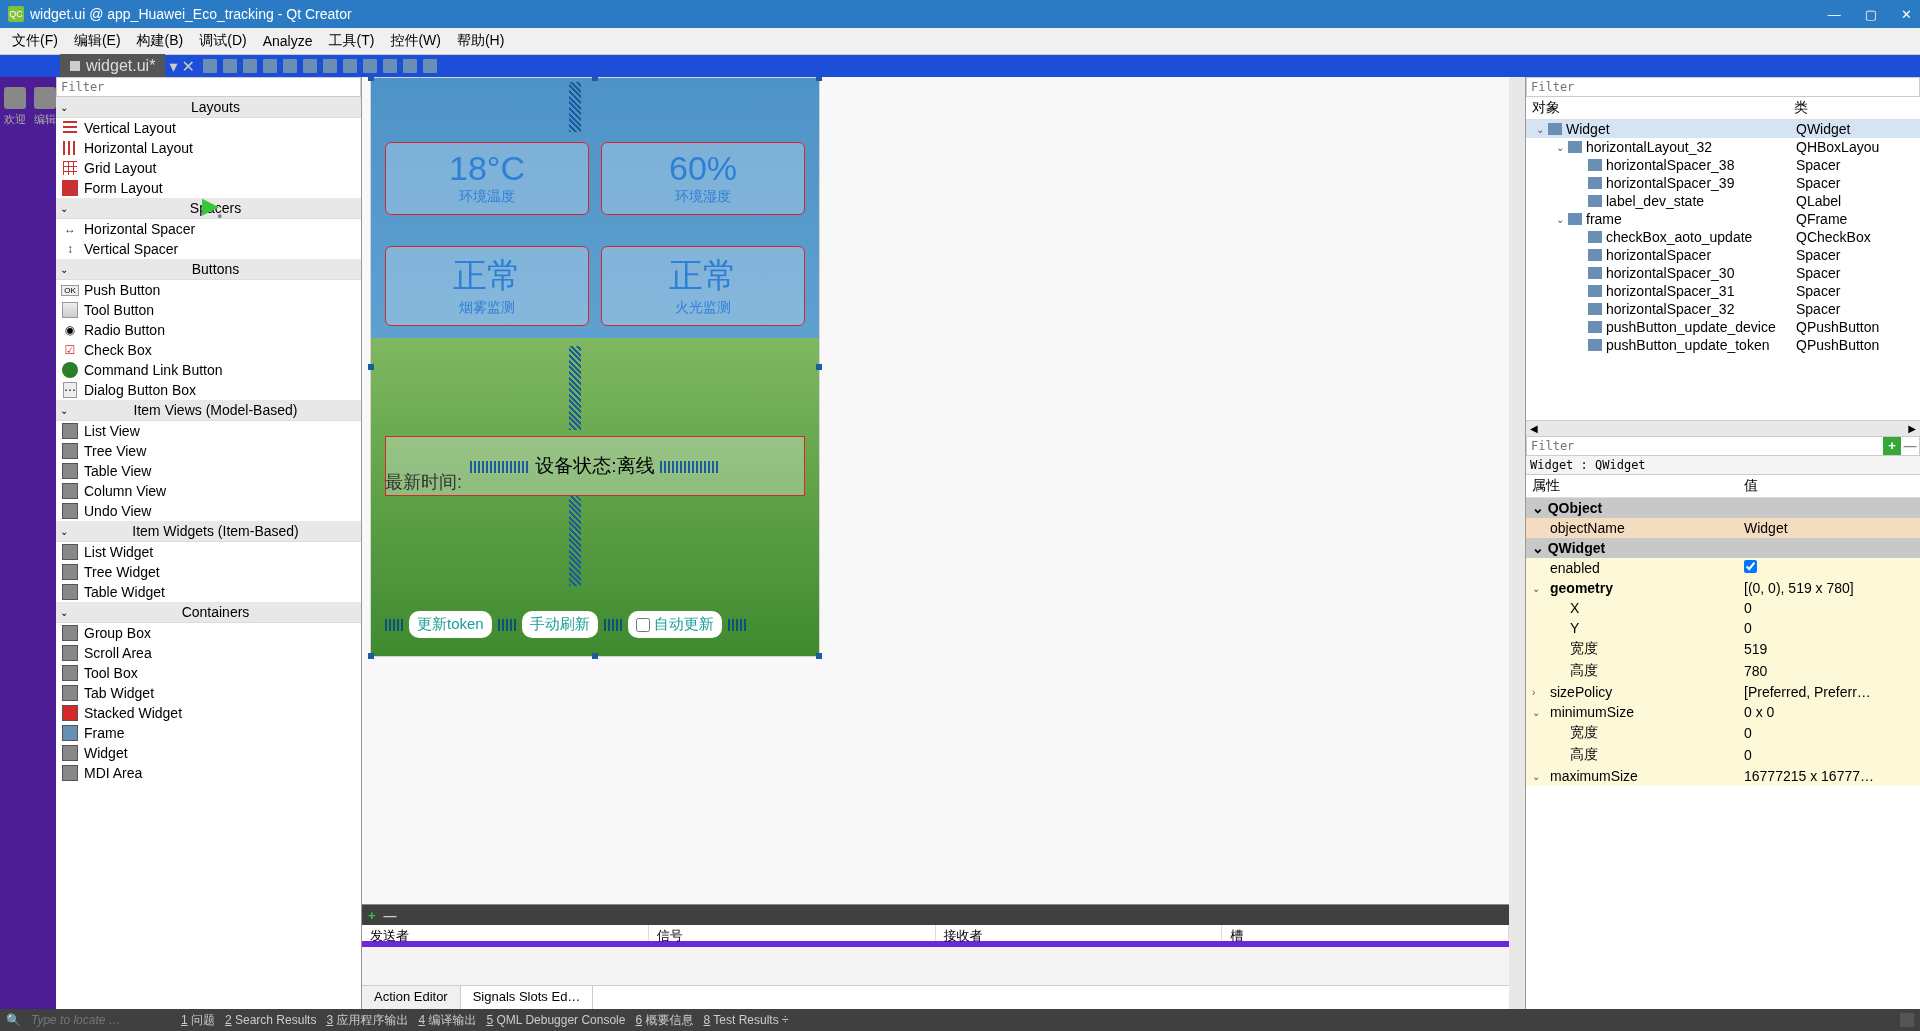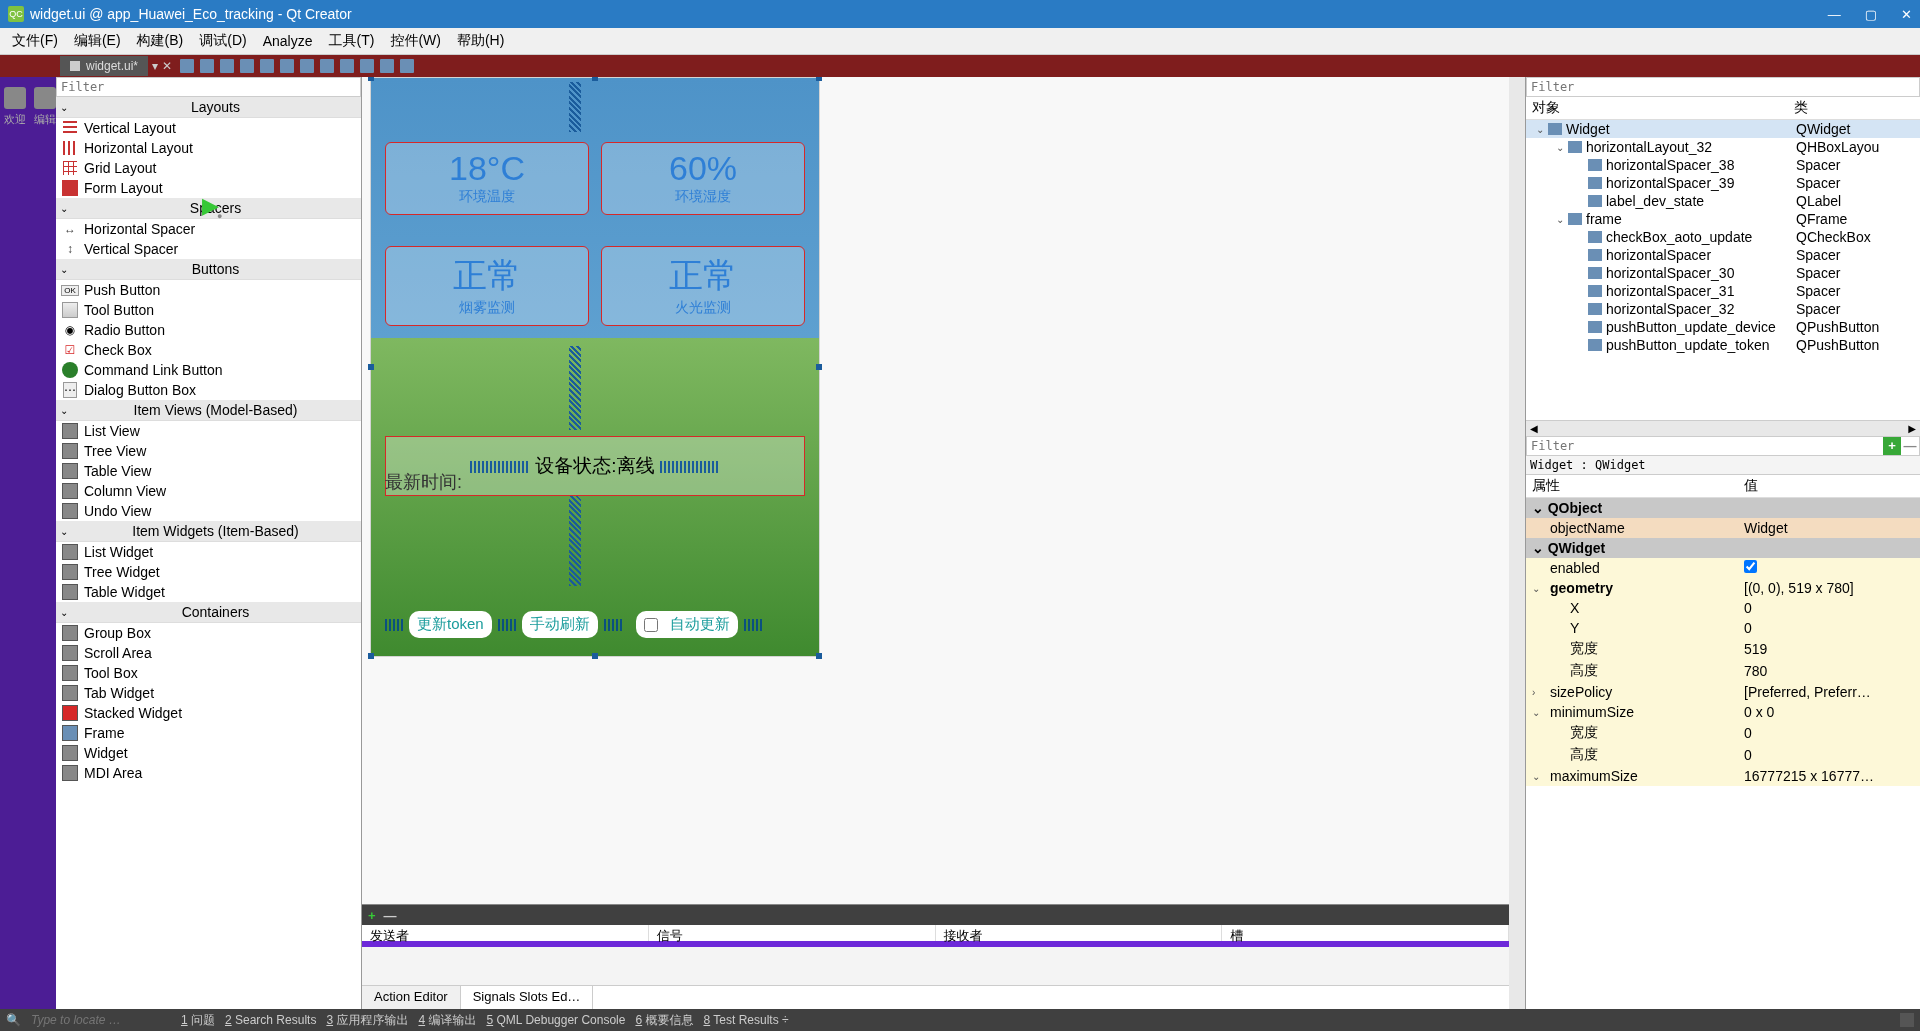--- a/index.html
+++ b/index.html
@@ -10,21 +10,21 @@
 .titlebar .qc-icon { width: 16px; height: 16px; background: #7fc241; border-radius: 2px; margin-right: 6px; font-size: 9px; text-align: center; line-height: 16px; color: #fff; }
 .titlebar .title { flex: 1; font-size: 14px; }
 .titlebar .winbtns { display: flex; gap: 24px; font-size: 13px; }
 .titlebar .winbtn { cursor: pointer; }
 
 
 .menubar { background: #f0f0f0; height: 27px; display: flex; align-items: center; padding: 0 4px; border-bottom: 1px solid #ccc; }
 .menubar .menu-item { padding: 4px 8px; cursor: pointer; font-size: 14px; }
 
 
-.tabstrip { background: #7f1d1d; height: 22px; display: flex; align-items: center; color: #bbb; font-size: 12px; }
+.tabstrip { background: #1d4ed8; height: 22px; display: flex; align-items: center; color: #bbb; font-size: 16px; }
 .tabstrip .left-spacer { width: 60px; }
 .tabstrip .tab { background: #555; padding: 3px 10px; display: flex; align-items: center; gap: 6px; color: #ddd; font-family: monospace; }
 .tabstrip .tab .file-icon { width: 10px; height: 10px; background: #ccc; display: inline-block; }
 .tabstrip .dropdown { margin-left: 4px; color: #ccc; }
 .tabstrip .close { margin-left: 4px; color: #ccc; }
 .tabstrip .toolbar-icons { display: flex; gap: 6px; margin-left: 8px; }
 .tabstrip .ticon { width: 14px; height: 14px; background: #6a8fb5; border-radius: 1px; }
 
 
 .main { display: flex; height: calc(1031px - 28px - 27px - 22px - 22px); }
@@ -86,21 +86,21 @@
 .card { flex: 1; background: rgba(255,255,255,0.25); border: 1px solid #fff; border-radius: 6px; text-align: center; padding: 6px 4px 8px; }
 .card .big { font-size: 34px; color: #2e7fd6; font-weight: 400; }
 .card .small { font-size: 14px; color: #2e7fd6; }
 .card.outlined { border: 1px solid #d62828; }
 .dev-state { position: absolute; left: 14px; right: 14px; top: 358px; border: 1px solid #d62828; background: rgba(255,255,255,0.3); text-align: center; font-size: 19px; padding: 16px; }
 .dev-state .spring-h { display: inline-block; width: 60px; height: 12px; background: repeating-linear-gradient(90deg, #1a5c9c 0 2px, transparent 2px 4px); vertical-align: middle; }
 .latest-time { position: absolute; left: 14px; top: 392px; font-size: 18px; color: #333; }
 .bottom-btns { position: absolute; left: 14px; right: 14px; bottom: 18px; display: flex; align-items: center; gap: 6px; }
 .bottom-btns .spring-h2 { width: 18px; height: 12px; background: repeating-linear-gradient(90deg, #0a5080 0 2px, transparent 2px 4px); }
 .bottom-btns .btn { background: #fff; border-radius: 10px; padding: 4px 8px; font-size: 15px; color: #1a9c9c; border: none; }
-.bottom-btns .auto { display: flex; align-items: center; gap: 12px; margin-left: 8px; }
+.bottom-btns .auto { display: flex; align-items: center; gap: 4px; }
 .bottom-btns .auto input { width: 14px; height: 14px; }
 
 
 .sigslot-panel { position: absolute; left: 0; right: 16px; bottom: 0; height: 105px; background: #f4f4f4; border-top: 1px solid #888; }
 .sigslot-head { background: #404040; height: 20px; display: flex; align-items: center; padding: 0 6px; gap: 8px; color: #fff; }
 .sigslot-head .plus { color: #37c837; font-weight: bold; }
 .sigslot-head .minus { color: #ccc; font-weight: bold; }
 .sigslot-table { display: flex; height: 22px; border-bottom: 6px solid #6d28d9; background: #fff; }
 .sigslot-table .col { flex: 1; padding: 2px 8px; font-size: 13px; border-right: 1px solid #ddd; }
 .sigslot-tabs { position: absolute; bottom: 0; left: 0; right: 0; height: 24px; background: #fff; border-top: 1px solid #ccc; display: flex; }

